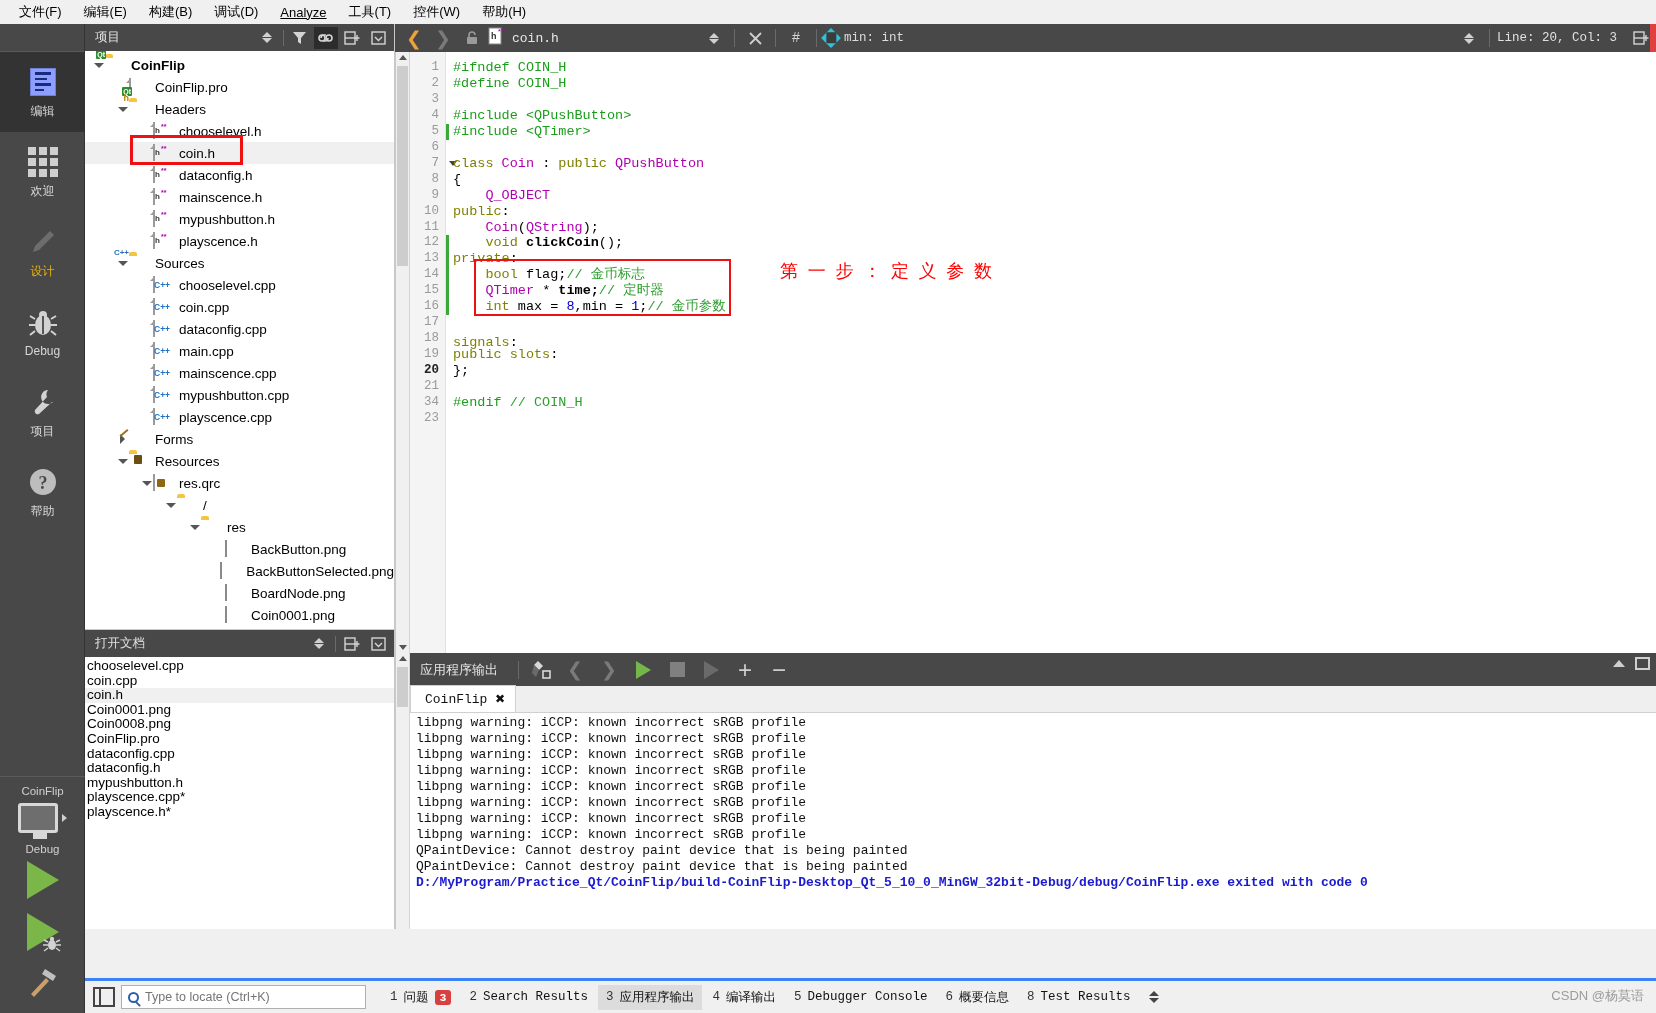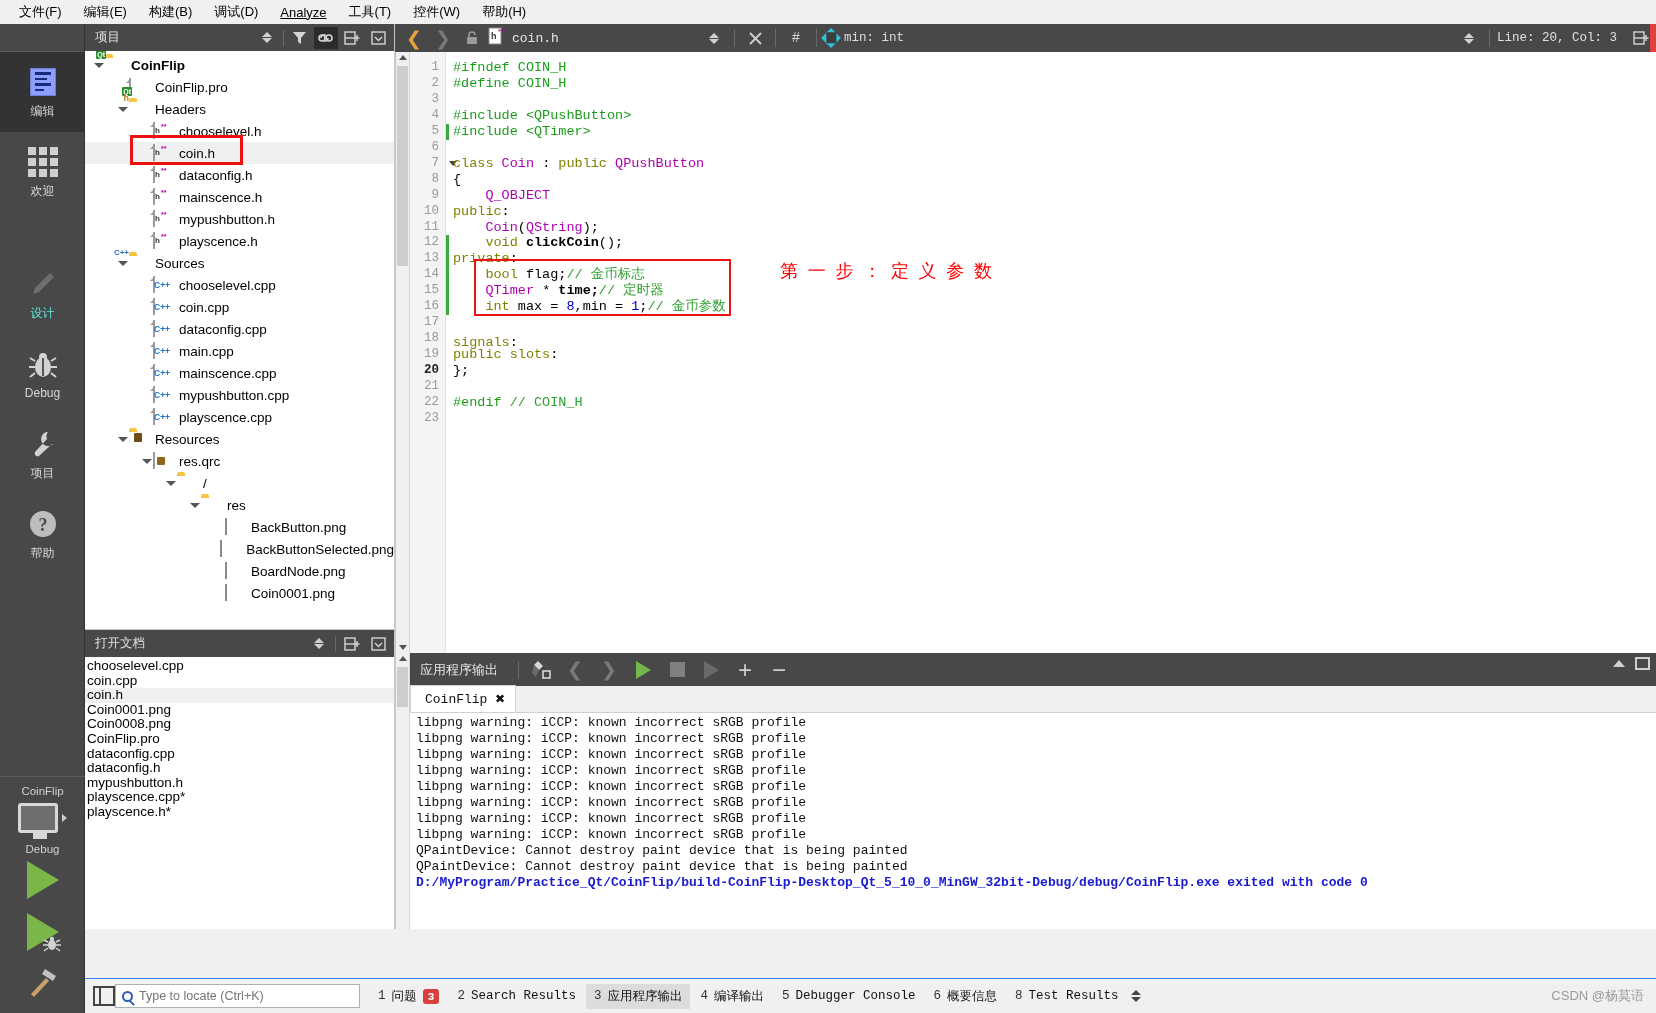--- a/index.html
+++ b/index.html
@@ -24,21 +24,21 @@
     position: absolute; top: 24px; left: 0; width: 85px; height: 989px;
     background: #484848; border-right: 1px solid #333;
   }
   .mode-top-sep { height: 28px; border-bottom: 1px solid #5a5a5a; }
   .mode-btn {
     width: 85px; height: 80px; display: flex; flex-direction: column;
     align-items: center; justify-content: center; gap: 4px;
     color: #d6d6d6; font-size: 12px; cursor: default;
   }
   .mode-btn.active { background: #333333; }
-  .mode-btn.disabled { color: #5eead4; margin-top: 42px; }
+  .mode-btn.disabled { color: #eab308; }
   .mode-ico { width: 34px; height: 34px; display: flex; align-items: center; justify-content: center; }
 
   
   .ico-grid { display: grid; grid-template-columns: repeat(3, 8px); grid-template-rows: repeat(3, 8px); gap: 3px; }
   .ico-grid i { background: #cfcfcf; display: block; }
   
   .ico-edit { width: 26px; height: 28px; background: #8c9eff; border: 1px solid #6f7fd4; display: flex; flex-direction: column; justify-content: center; gap: 3px; padding: 0 4px; }
   .ico-edit i { height: 2.5px; background: #1a2a7a; display: block; }
   .ico-edit i:nth-child(2) { width: 75%; }
   .ico-edit i:nth-child(4) { width: 60%; }
@@ -164,21 +164,21 @@
   .oline { height: 16px; line-height: 16px; white-space: pre; }
   .oline.link { color: #1a1ad0; font-weight: bold; }
 
   .pane-ctrl { position: absolute; right: 6px; top: 4px; display: flex; gap: 10px; align-items: center; }
   .caret-up { border-left: 6px solid transparent; border-right: 6px solid transparent; border-bottom: 7px solid #cfcfcf; }
   .min-ico { width: 15px; height: 13px; border: 2px solid #cfcfcf; }
   .rightred { position: absolute; right: 0; top: 24px; width: 6px; height: 40px; background: #e04040; }
 
   
   .statusbar { position: absolute; left: 85px; bottom: 0; width: 1571px; height: 35px;
-               background: #f0f0f0; border-top: 1px solid #3b82f6; display: flex; align-items: center; padding: 0 8px; }
+               background: #f0f0f0; border-top: 3px solid #3b82f6; display: flex; align-items: center; padding: 0 8px; gap: 6px; }
   .sb-split { width: 22px; height: 20px; border: 2px solid #444; position: relative; }
   .sb-split::after { content: ""; position: absolute; left: 4px; top: 0; bottom: 0; width: 2px; background: #444; }
   .locatebox { width: 245px; height: 24px; background: #fff; border: 1px solid #b0b0b0; display: flex;
                align-items: center; gap: 6px; padding: 0 6px; font-size: 12.5px; color: #555; }
   .mag { width: 11px; height: 11px; border: 2px solid #2a5db0; border-radius: 50%; position: relative; flex: 0 0 11px; }
   .mag::after { content: ""; position: absolute; right: -4px; bottom: -4px; width: 6px; height: 2px; background: #2a5db0; transform: rotate(45deg); }
   .sbtab { display: flex; align-items: center; gap: 6px; padding: 4px 8px; font-size: 12.5px;
            font-family: "Liberation Mono", monospace; color: #111; white-space: nowrap; cursor: default; }
   .sbtab.active { background: #dcdcdc; }
   .sbnum { color: #333; }
@@ -443,20 +443,26 @@
           <span style="display:inline-block;width:56px"></span>
           <span class="arrow "></span>
           <span class="ficon"><span class="doc"><span class="cpptag">C++</span></span></span>
           <span class="lbl">mypushbutton.cpp</span>
         </div>
         <div class="trow">
           <span style="display:inline-block;width:56px"></span>
           <span class="arrow "></span>
           <span class="ficon"><span class="doc"><span class="cpptag">C++</span></span></span>
           <span class="lbl">playscence.cpp</span>
+        </div>
+        <div class="trow">
+          <span style="display:inline-block;width:32px"></span>
+          <span class="arrow right"></span>
+          <span class="ficon"><span class="formico"></span></span>
+          <span class="lbl">Forms</span>
         </div>
         <div class="trow">
           <span style="display:inline-block;width:32px"></span>
           <span class="arrow down"></span>
           <span class="ficon"><span class="fold"><span style="position:absolute;left:5px;top:2px;width:8px;height:9px;background:#6b4f12;border-radius:1px;"></span></span></span>
           <span class="lbl">Resources</span>
         </div>
         <div class="trow">
           <span style="display:inline-block;width:56px"></span>
           <span class="arrow down"></span>
@@ -626,21 +632,21 @@
         <div class="gline" style="position: absolute; top: 183.45px; right: 0px; left: 0px;">12</div>
         <div class="gline" style="position: absolute; top: 199.4px; right: 0px; left: 0px;">13</div>
         <div class="gline" style="position: absolute; top: 215.35px; right: 0px; left: 0px;">14</div>
         <div class="gline" style="position: absolute; top: 231.3px; right: 0px; left: 0px;">15</div>
         <div class="gline" style="position: absolute; top: 247.25px; right: 0px; left: 0px;">16</div>
         <div class="gline" style="position: absolute; top: 263.2px; right: 0px; left: 0px;">17</div>
         <div class="gline" style="position: absolute; top: 279.15px; right: 0px; left: 0px;">18</div>
         <div class="gline" style="position: absolute; top: 295.1px; right: 0px; left: 0px;">19</div>
         <div class="gline cur" style="position: absolute; top: 311.05px; right: 0px; left: 0px;">20</div>
         <div class="gline" style="position: absolute; top: 327px; right: 0px; left: 0px;">21</div>
-        <div class="gline" style="position: absolute; top: 342.95px; right: 0px; left: 0px;">22</div>
+        <div class="gline" style="position: absolute; top: 342.95px; right: 0px; left: 0px;">34</div>
         <div class="gline" style="position: absolute; top: 358.9px; right: 0px; left: 0px;">23</div>
       </div>
     <div class="codearea" id="codearea">
         <div class="cline" style="position: absolute; top: 8px; left: 6px;"><span class="k-pre">#ifndef COIN_H</span></div>
         <div class="cline" style="position: absolute; top: 23.95px; left: 6px;"><span class="k-pre">#define COIN_H</span></div>
         <div class="cline" style="position: absolute; top: 39.9px; left: 6px;"></div>
         <div class="cline" style="position: absolute; top: 55.85px; left: 6px;"><span class="k-pre">#include &lt;QPushButton&gt;</span></div>
         <div class="cline" style="position: absolute; top: 71.8px; left: 6px;"><span class="k-pre">#include &lt;QTimer&gt;</span></div>
         <div class="cline" style="position: absolute; top: 87.75px; left: 6px;"></div>
         <div class="cline" style="position: absolute; top: 103.7px; left: 6px;"><span class="k-kw">class </span><span class="k-type">Coin </span><span class="k-plain">: </span><span class="k-kw">public </span><span class="k-type">QPushButton</span></div>

